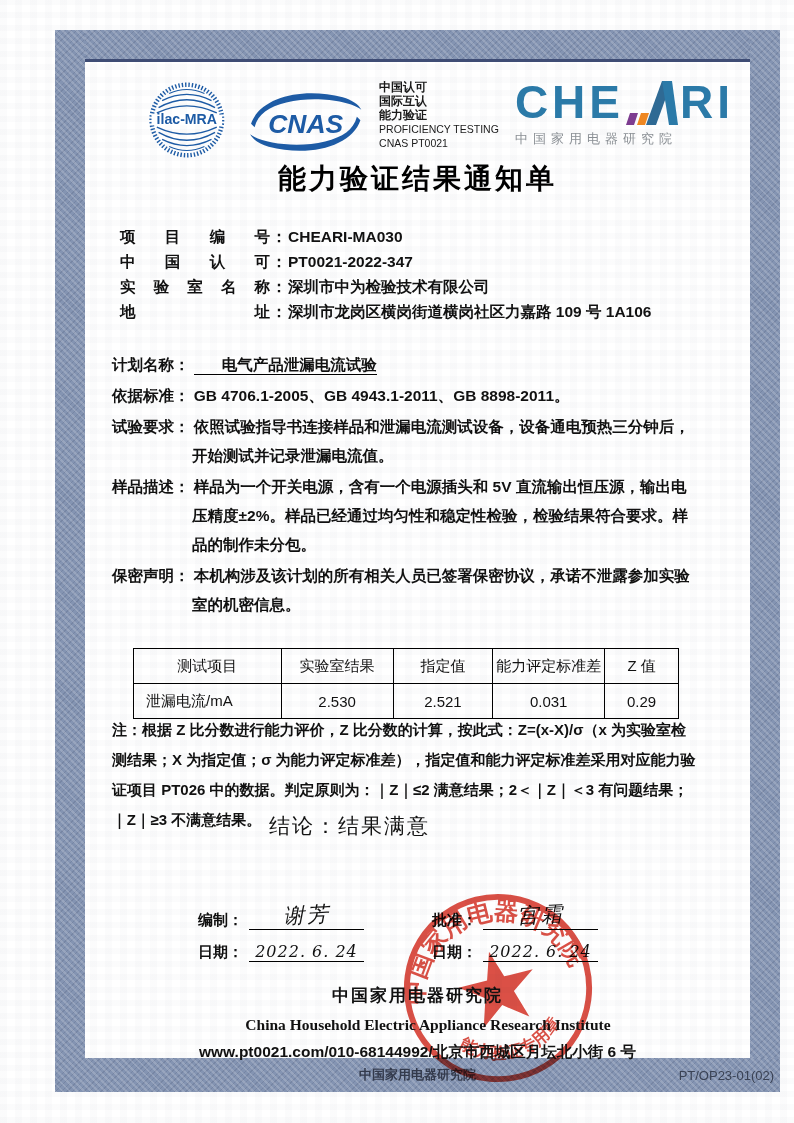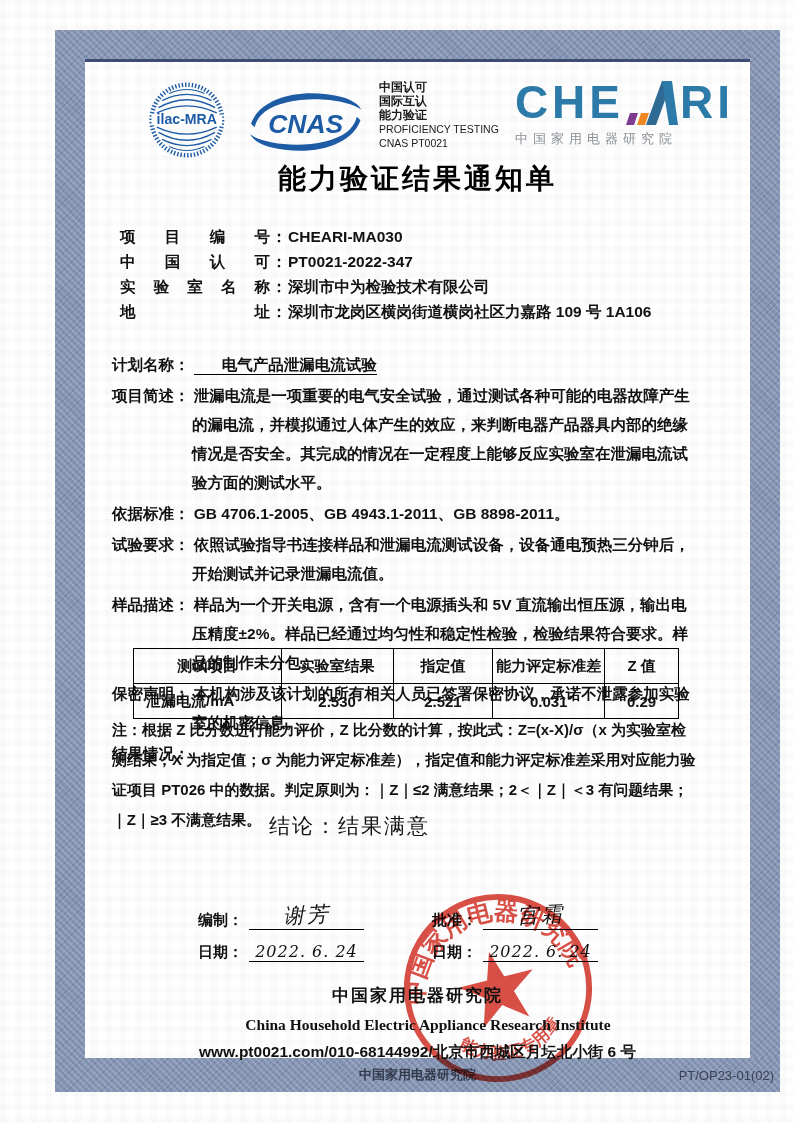--- a/index.html
+++ b/index.html
@@ -47,22 +47,22 @@
 
   
   .sections { position:absolute; left:112px; top:350px; width:588px; font-size:15.5px; font-weight:bold; line-height:29px; }
   .section { padding-left:80px; text-indent:-80px; margin-bottom:2px; }
   .sec-label { display:inline; }
   .u { border-bottom:1.5px solid #000; padding-bottom:1px;padding-left:28px; }
 
   
   .rtable { position:absolute; left:133px; top:648px; width:546px; border-collapse:collapse; }
   .rtable th, .rtable td { border:1.5px solid #000; font-size:15px; text-align:center; }
-  .rtable th { height:35px; font-weight:bold; }
-  .rtable td { height:35px; font-weight:bold; }
+  .rtable th { height:35px; font-weight:normal; }
+  .rtable td { height:35px; font-weight:normal; }
   .rtable td.first { text-align:left; padding-left:12px; }
 
   
   .note { position:absolute; left:112px; top:715px; width:588px; font-size:15px; font-weight:bold; line-height:30px; }
 
   
   .conclusion { position:absolute; left:85px; top:812px; width:529px; text-align:center; font-size:21px; font-weight:normal; letter-spacing:2px; }
 
   
   .sig-block { position:absolute; font-size:15px; font-weight:bold; }
@@ -168,41 +168,34 @@
       <span class="info-value">深圳市龙岗区横岗街道横岗社区力嘉路 109 号 1A106</span>
     </div>
   </div>
 
   <div class="sections">
     <div class="section">
       <span class="sec-label">计划名称：</span>
       <span class="u">电气产品泄漏电流试验</span>
     </div>
     <div class="section">
-      <span class="sec-label">项目简述：</span>
-      <span>泄漏电流是一项重要的电气安全试验，通过测试各种可能的电器故障产生的漏电流，并模拟通过人体产生的效应，来判断电器产品器具内部的绝缘情况是否安全。其完成的情况在一定程度上能够反应实验室在泄漏电流试验方面的测试水平。</span>
-    </div>
-    <div class="section">
       <span class="sec-label">依据标准：</span>
       <span>GB 4706.1-2005、GB 4943.1-2011、GB 8898-2011。</span>
     </div>
     <div class="section">
       <span class="sec-label">试验要求：</span>
       <span>依照试验指导书连接样品和泄漏电流测试设备，设备通电预热三分钟后，开始测试并记录泄漏电流值。</span>
     </div>
     <div class="section">
       <span class="sec-label">样品描述：</span>
       <span>样品为一个开关电源，含有一个电源插头和 5V 直流输出恒压源，输出电压精度±2%。样品已经通过均匀性和稳定性检验，检验结果符合要求。样品的制作未分包。</span>
     </div>
     <div class="section">
       <span class="sec-label">保密声明：</span>
       <span>本机构涉及该计划的所有相关人员已签署保密协议，承诺不泄露参加实验室的机密信息。</span>
-    </div>
-    <div class="section">
-      <span class="sec-label">结果情况：</span>
     </div>
   </div>
 
   <table class="rtable">
     <tbody>
         <tr>
       <th style="width:148px">测试项目</th>
       <th style="width:112px">实验室结果</th>
       <th style="width:100px">指定值</th>
       <th style="width:112px">能力评定标准差</th>

